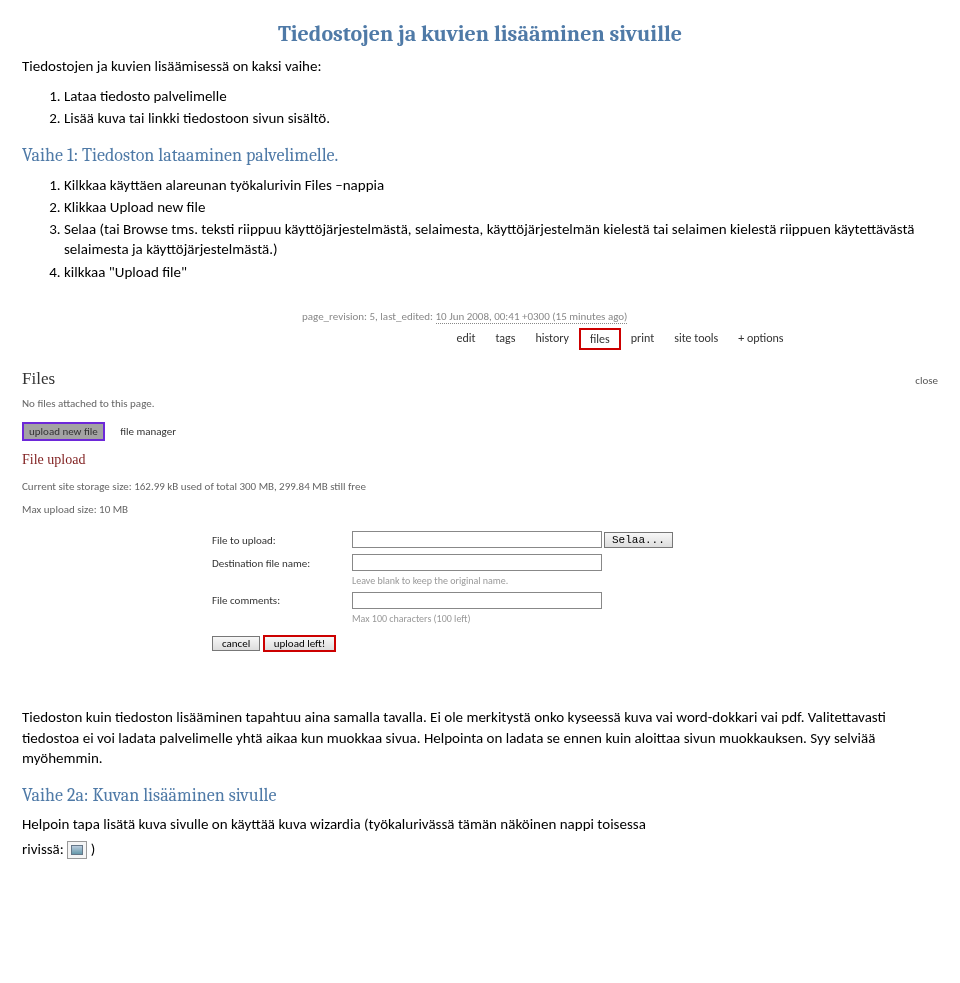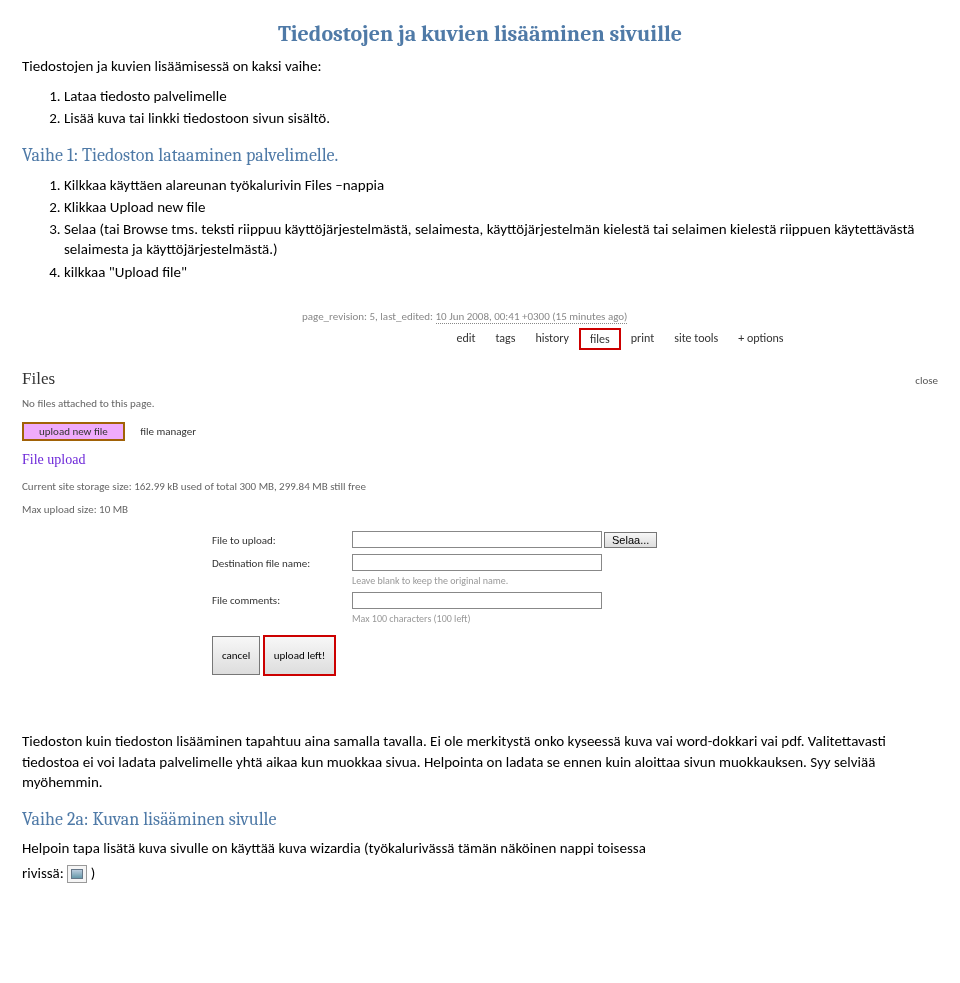--- a/index.html
+++ b/index.html
@@ -62,34 +62,34 @@
   }
   .files-title {
     font-family: Georgia, serif;
     font-size: 17px;
     color: #333;
   }
   .close-link { font-size: 11px; color: #555; }
   .muted { font-size: 11px; color: #666; }
   .upload-row { margin-top: 8px; margin-bottom: 10px;}
   .upload-btn {
-    border: 2px solid #a16207;
+    border: 2px solid #6d28d9;
     display: inline-block;
-    padding: 1px 15px;
-    font-size: 11px;
-    color: #333;
-    background: #f0abfc;
+    padding: 1px 5px;
+    font-size: 11px;
+    color: #333;
+    background: #a3a3a3;
     font-family: inherit;
   }
   .file-manager { font-size: 11px; color: #333; margin-left: 12px; }
   .fu-title {
     font-family: Georgia, serif;
     font-size: 14px;
     margin-bottom: 10px;
-    color: #6d28d9;
+    color: #7f1d1d;
   }
   .form-area {
     margin-left: 190px;
     font-size: 11px;
     color: #333;
   }
   .form-row {
     display: flex;
     align-items: flex-end;
     margin-bottom: 6px;
@@ -102,31 +102,31 @@
     font-size: 11px;
     padding: 0 3px;
     box-sizing: border-box;
   }
   .selaa-btn {
     border: 1px solid #777;
     background: linear-gradient(#f7f7f7,#ddd);
     font-size: 11px;
     padding: 1px 7px;
     margin-left: 2px;
-    font-family: Liberation Sans, sans-serif;
+    font-family: Liberation Mono, monospace;
   }
   .placeholder-text {
     font-size: 10px; color: #999; margin-left: 140px; margin-top:-3px; margin-bottom:4px;
   }
   .btn-row { margin-top: 10px; }
   .btn {
     border: 1px solid #777;
     background: linear-gradient(#f7f7f7,#ddd);
     font-size: 11px;
-    padding: 12px 9px;
+    padding: 0 9px;
     font-family: inherit;
   }
   .btn.hl { border: 2px solid #c00; }
   .bottom-section { margin-top: 55px; }
   .inline-icon-box {
     display: inline-block;
     border: 1px solid #999;
     width: 18px;
     height: 16px;
     vertical-align: middle;

